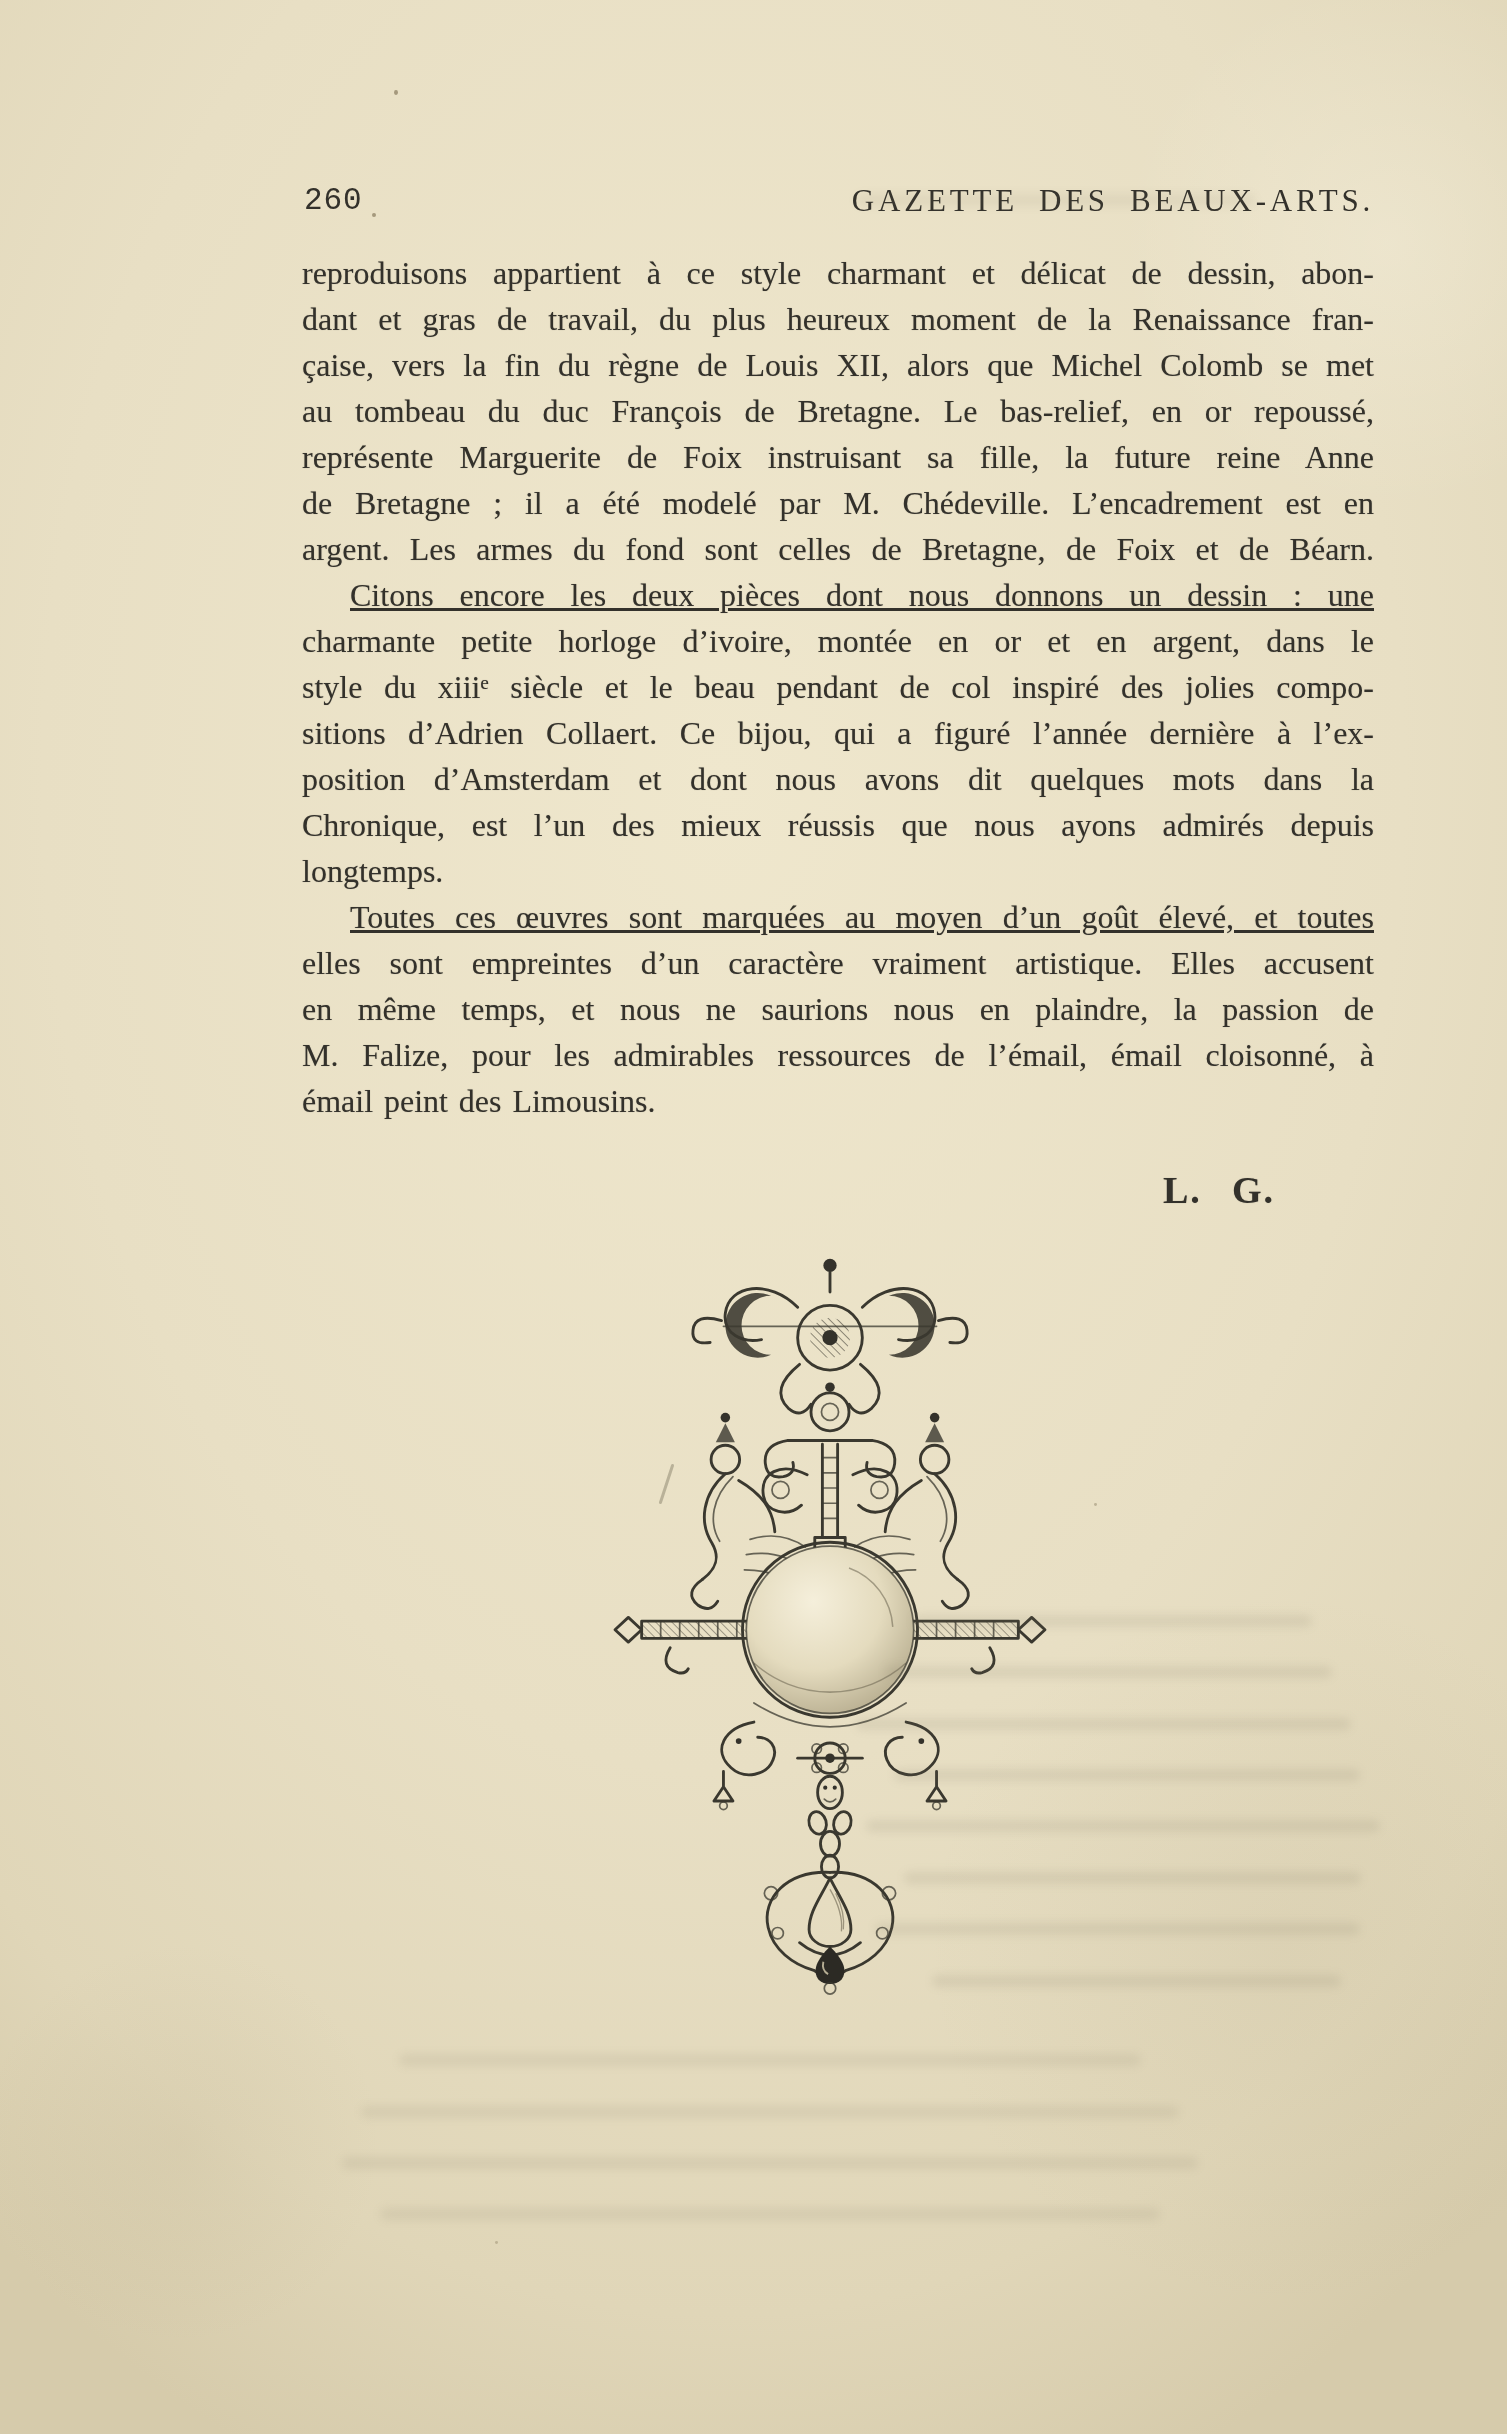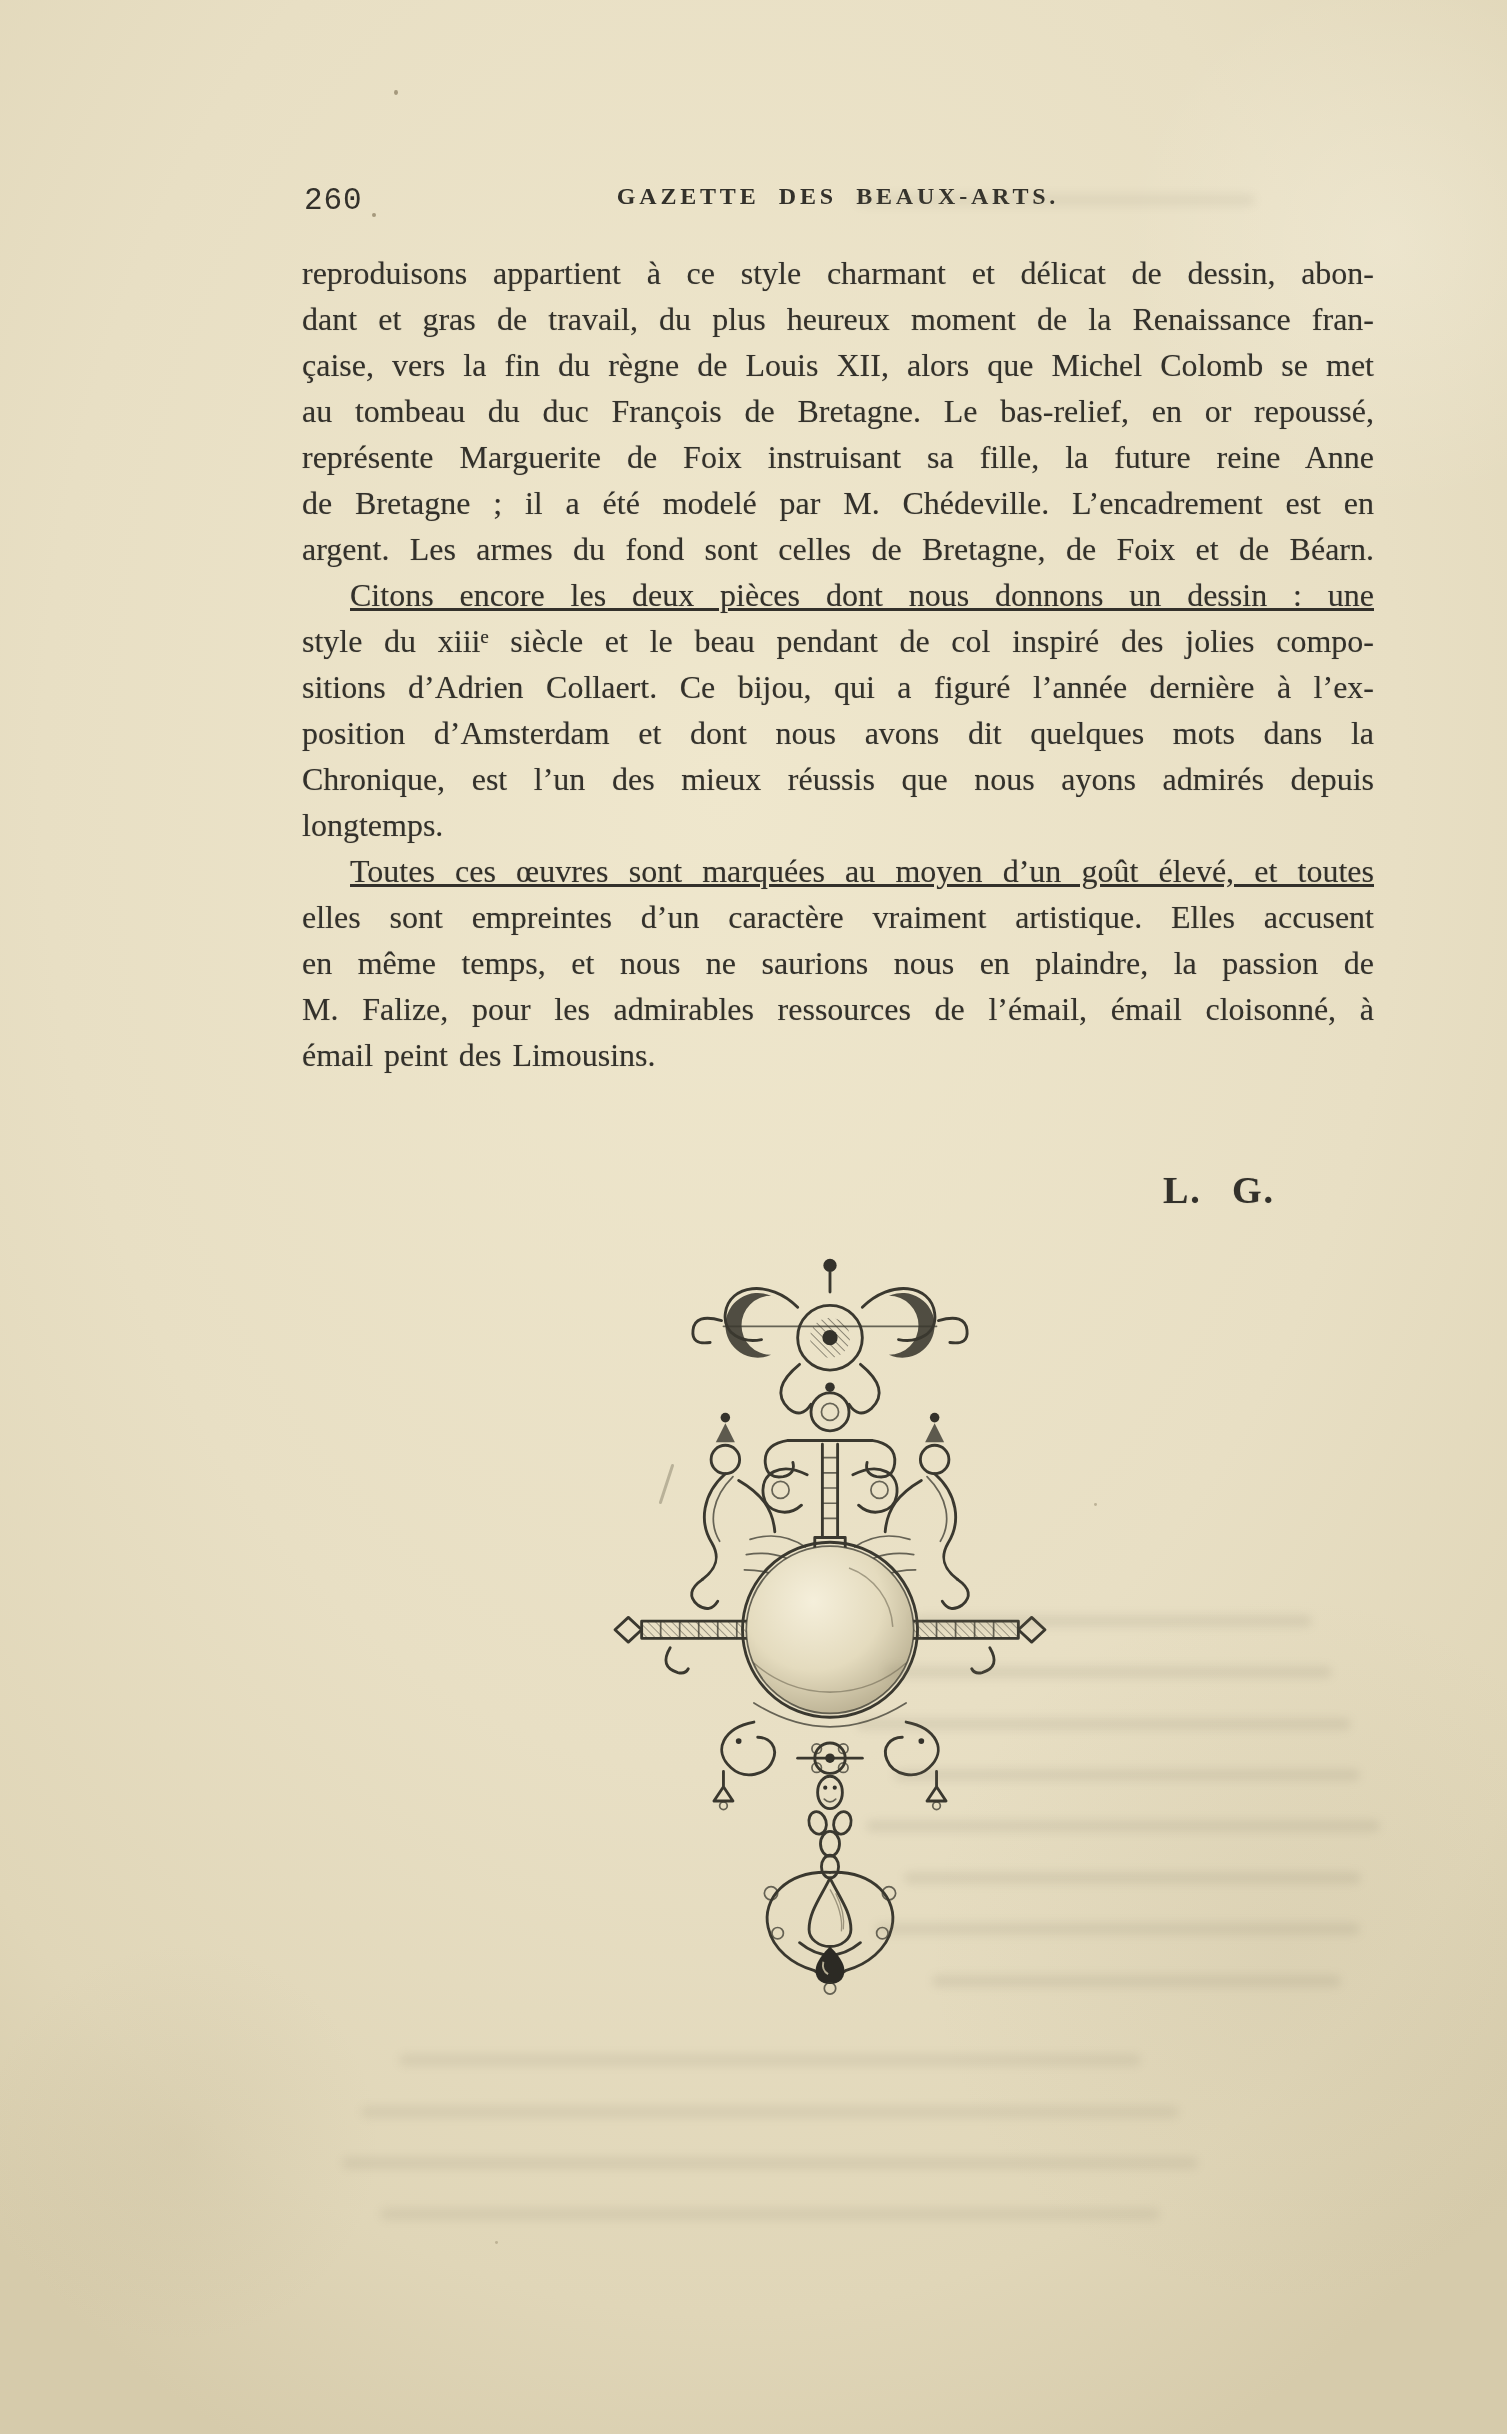--- a/index.html
+++ b/index.html
@@ -15,22 +15,22 @@
     content:"";position:absolute;inset:0;pointer-events:none;
     background:
       radial-gradient(circle 285px at 12% 88%, rgba(160,145,110,.10), transparent 70%),
       radial-gradient(circle 380px at 92% 10%, rgba(255,252,240,.25), transparent 70%),
       radial-gradient(circle 476px at 85% 80%, rgba(150,138,105,.08), transparent 75%);
   }
   .text-col{position:absolute;left:302px;width:1072px;}
   .page-header{top:183px;height:49px;}
   .page-num{position:absolute;left:1.9px;top:0;font-size:31px;letter-spacing:1px;font-family:Liberation Mono, monospace;}
   .header-title{
-    position:absolute;left:0;right:0;top:0;text-align:center;
-    font-size:24px;letter-spacing:3.8px;word-spacing:9.5px;font-weight:bold;
+    position:absolute;left:0;right:0;top:0;text-align:right;
+    font-size:31px;letter-spacing:3.8px;word-spacing:9.5px;
   }
   .body-text{top:250px;font-size:32px;line-height:46px;word-spacing:2.9px;}
   .line{white-space:nowrap;text-align:justify;text-align-last:justify;height:46px;
         text-shadow:0 0 1px rgba(51,49,43,.35);}
   .line.indent{padding-left:48px;text-decoration:underline;}
   .line.endline{text-align-last:left;}
   .it{}
   .signature{
     position:absolute;left:1163px;top:1168px;font-size:38px;font-weight:bold;
     letter-spacing:1.9px;word-spacing:19px;text-shadow:0 0 1px rgba(51,49,43,.35);
@@ -57,20 +57,21 @@
 <div class="text-col body-text">
   <div class="line">reproduisons appartient à ce style charmant et délicat de dessin, abon-</div>
   <div class="line">dant et gras de travail, du plus heureux moment de la Renaissance fran-</div>
   <div class="line">çaise, vers la fin du règne de Louis XII, alors que Michel Colomb se met</div>
   <div class="line">au tombeau du duc François de Bretagne. Le bas-relief, en or repoussé,</div>
   <div class="line">représente Marguerite de Foix instruisant sa fille, la future reine Anne</div>
   <div class="line">de Bretagne ; il a été modelé par M. Chédeville. L’encadrement est en</div>
   <div class="line">argent. Les armes du fond sont celles de Bretagne, de Foix et de Béarn.</div>
 
   <div class="line indent">Citons encore les deux pièces dont nous donnons un dessin : une</div>
+  <div class="line">charmante petite horloge d’ivoire, montée en or et en argent, dans le</div>
   <div class="line">style du xiiiᵉ siècle et le beau pendant de col inspiré des jolies compo-</div>
   <div class="line">sitions d’Adrien Collaert. Ce bijou, qui a figuré l’année dernière à l’ex-</div>
   <div class="line">position d’Amsterdam et dont nous avons dit quelques mots dans la</div>
   <div class="line"><span class="it">Chronique,</span><span> est l’un des mieux réussis que nous ayons admirés depuis</span></div>
   <div class="line endline">longtemps.</div>
 
   <div class="line indent">Toutes ces œuvres sont marquées au moyen d’un goût élevé, et toutes</div>
   <div class="line">elles sont empreintes d’un caractère vraiment artistique. Elles accusent</div>
   <div class="line">en même temps, et nous ne saurions nous en plaindre, la passion de</div>
   <div class="line">M. Falize, pour les admirables ressources de l’émail, émail cloisonné, à</div>

